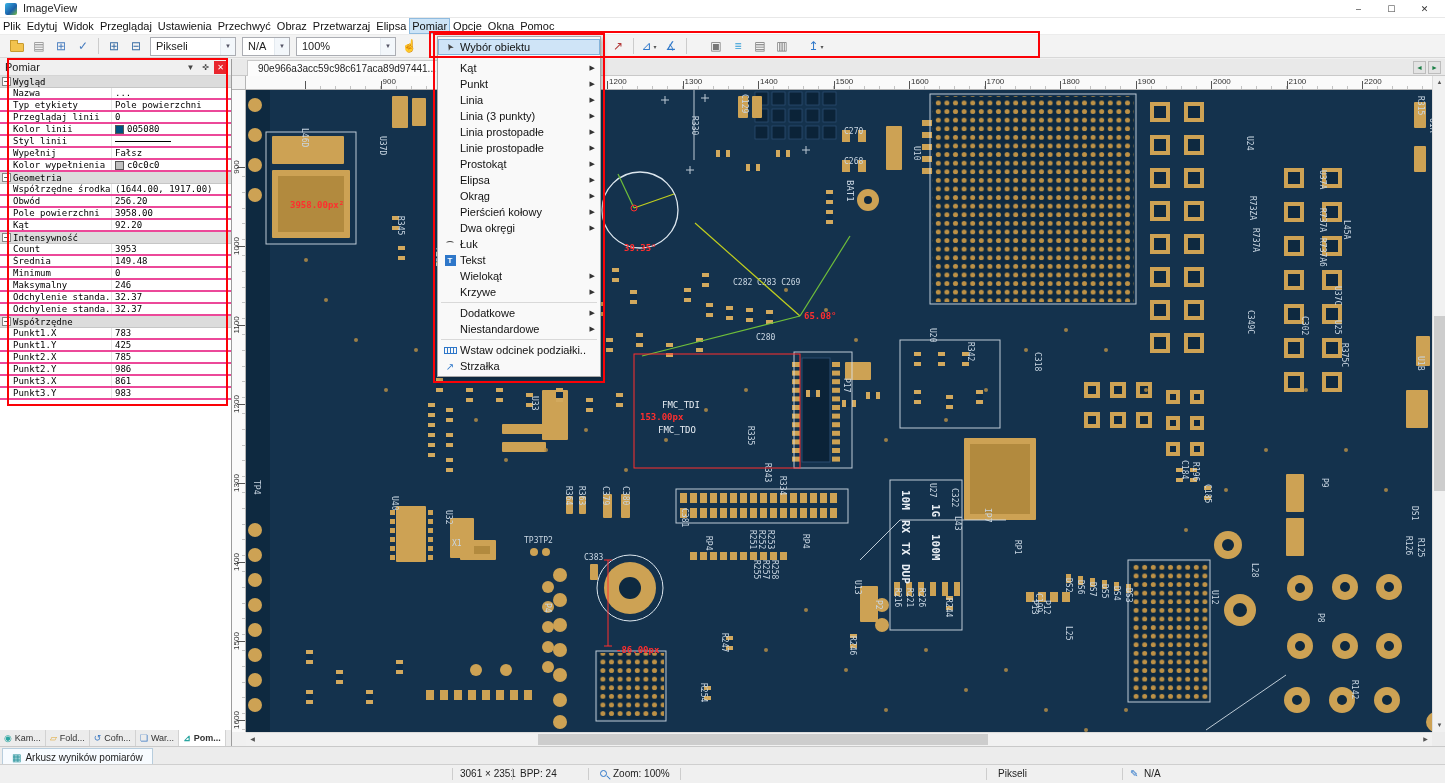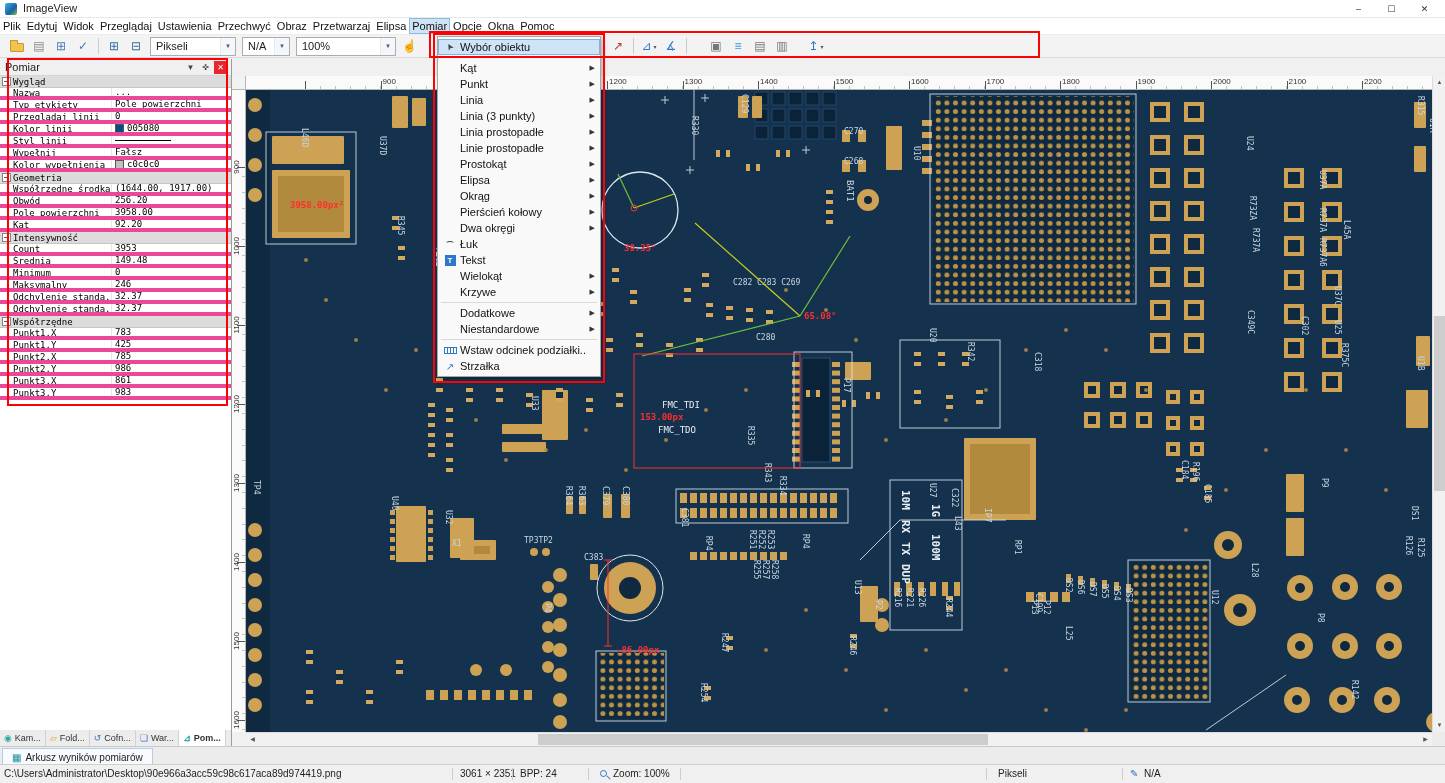--- a/index.html
+++ b/index.html
@@ -43,21 +43,21 @@
 
 .left-panel{position:absolute;left:0;top:59px;width:232px;height:671px;background:#fff;border-right:1px solid #9c9c9c;}
 .panel-header{height:17px;background:#f0f0f0;border-bottom:1px solid #d5d5d5;position:relative;font-size:11px;}
 .panel-title{position:absolute;left:5px;top:2px;color:#222;}
 .ph-btn{position:absolute;top:2px;width:13px;height:13px;text-align:center;line-height:13px;font-size:8px;color:#444;}
 #ph-menu{right:34px;}#ph-pin{right:19px;}
 #ph-close{right:4px;background:#e8262d;color:#fff;font-size:8px;}
 .pgrid{position:absolute;left:0;top:17px;width:231px;font-family:"DejaVu Sans Mono",monospace;font-size:9px;color:#000;background:#fff;}
 .psec{display:flex;align-items:center;height:12px;background:#dcdcdc;border-bottom:1px solid #c6c6c6;line-height:12px;}
 .psec .exp{width:9px;height:9px;border:1px solid #848484;background:#fff;font-size:8px;line-height:7px;text-align:center;margin:0 2px;flex:none;}
-.prow{display:flex;height:12px;border-bottom:4px solid #ec4899;}
+.prow{display:flex;height:12px;border-bottom:2px solid #ec4899;}
 .prow .pl{width:112px;padding-left:13px;border-right:1px solid #e6e6e6;overflow:hidden;white-space:nowrap;line-height:11px;}
 .prow .pv{flex:1;padding-left:3px;display:flex;align-items:center;overflow:hidden;white-space:nowrap;line-height:11px;}
 .swatch{width:9px;height:9px;border:1px solid #555;margin-right:3px;flex:none;}
 .line-sample{width:56px;height:1px;background:#000;}
 
 
 .dock-tabs{position:absolute;left:0;top:730px;width:232px;height:16px;background:#ececec;display:flex;border-right:1px solid #9c9c9c;font-size:9px;}
 .dtab{display:flex;align-items:center;gap:3px;padding:0 4px;color:#333;border-right:1px solid #d2d2d2;height:100%;}
 .dtab.active{background:#fff;font-weight:bold;}
 .dico{font-size:9px;line-height:9px;}
@@ -424,20 +424,25 @@
         <span class="dico" style="color: rgb(58, 120, 194);">❏</span>
         <span>War...</span>
       </div>
       <div class="dtab active">
         <span class="dico" style="color: rgb(42, 165, 160);">⊿</span>
         <span>Pom...</span>
       </div>
     </div>
 
   <div class="canvas-area">
+    <div class="tabbar">
+      <div class="doc-tab">90e966a3acc59c98c617aca89d97441...</div>
+      <div class="tab-nav" id="tabnav-l">◄</div>
+      <div class="tab-nav" id="tabnav-r">►</div>
+    </div>
     <div class="ruler-corner"></div>
     <div class="hruler">
         <div class="rtick" style="left: 59px;"></div>
         <div class="rlabel" style="left: 61px; margin-top: 48px;">800</div>
         <div class="rtick" style="left: 134.5px;"></div>
         <div class="rlabel" style="left: 136.5px;">900</div>
         <div class="rtick" style="left: 210px;"></div>
         <div class="rlabel" style="left: 212px;">1000</div>
         <div class="rtick" style="left: 285.5px;"></div>
         <div class="rlabel" style="left: 287.5px;">1100</div>
@@ -1211,21 +1216,20 @@
   </div>
 
   <div class="results-row">
     <div class="results-tab">
       <span class="tico">▦</span>
       <span>Arkusz wyników pomiarów</span>
     </div>
   </div>
 
   <div class="statusbar">
-    <span class="scell" id="st-path">C:\Users\Administrator\Desktop\90e966a3acc59c98c617aca89d974419.png</span>
     <div class="ssep" id="ss1"></div>
     <span class="scell" id="st-dims">3061 × 2351</span>
     <div class="ssep" id="ss2"></div>
     <span class="scell" id="st-bpp">BPP: 24</span>
     <div class="ssep" id="ss3"></div>
     <span class="mag"></span>
     <span class="scell" id="st-zoom">Zoom: 100%</span>
     <div class="ssep" id="ss4"></div>
     <div class="ssep" id="ss5"></div>
     <span class="scell" id="st-units">Pikseli</span>

